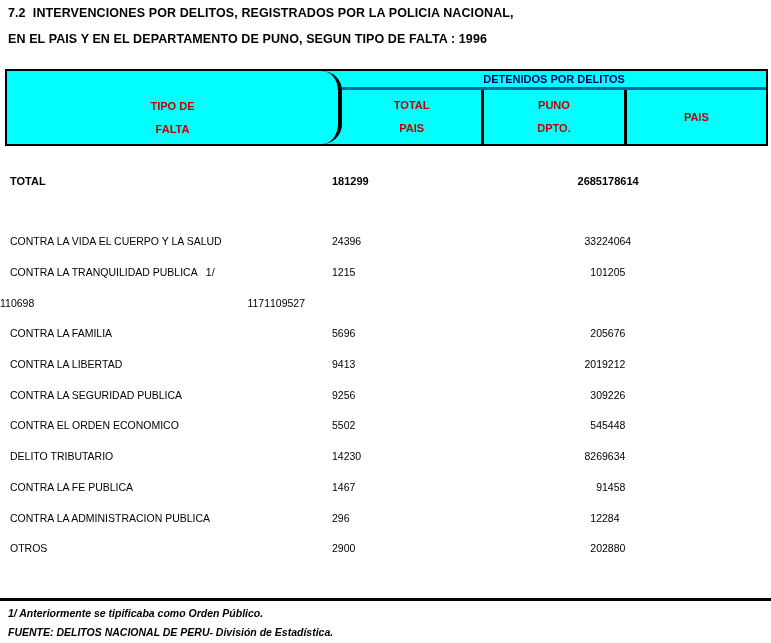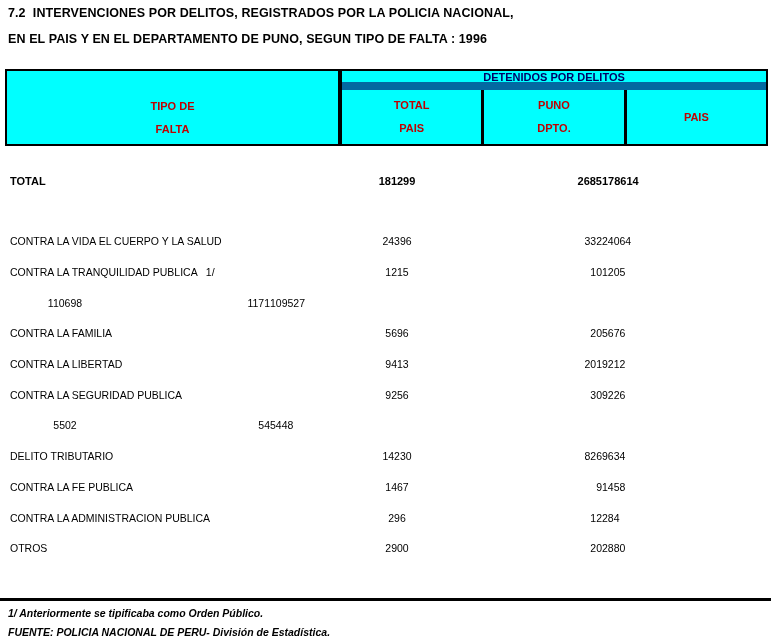--- a/index.html
+++ b/index.html
@@ -18,35 +18,35 @@
   }
   .thead-left {
     width:335px;
     border-right:4px solid #000;
     display:flex; flex-direction:column; justify-content:flex-end;
     text-align:center; padding-bottom:3px;
   }
   .thead-left .hline { line-height:23px; font-weight:bold; font-size:11px; }
   .thead-right { flex:1; display:flex; flex-direction:column; }
   .group-cell {
-    height:19px; border-bottom:8px solid #0369a1;
+    height:19px; border-bottom:3px solid #0369a1;
     display:flex; align-items:center; justify-content:center;
     font-weight:bold; font-size:11px;
   }
   .subcols { flex:1; display:flex; }
   .subcol {
     flex:1; display:flex; flex-direction:column; justify-content:center;
     text-align:center; font-weight:bold; font-size:11px;
   }
   .subcol + .subcol { border-left:3px solid #000; }
   .subcol .hline { line-height:23px; }
 
   .trow { display:flex; align-items:center; padding-right:14px; }
   .cell-label { flex:1; padding-left:10px; font-size:10.5px; white-space:pre; }
-  .cell-n1 { width:130px; text-align:center; font-size:10.5px; }
+  .cell-n1 { width:130px; text-align:left; font-size:10.5px; }
   .cell-n2 { width:140px; text-align:right; font-size:10.5px; }
   .cell-n3 { width:155px; font-size:10.5px; }
 
   .total-row { margin-top:26px; height:18px; font-weight:bold; }
   .total-row .cell-label, .total-row .cell-n1, .total-row .cell-n2, .total-row .cell-n3 { font-size:11px; }
 
   .data-rows { margin-top:36px; }
   .data-rows .trow { height:30.7px; }
 
   .foot-rule { position:absolute; left:0; top:598px; width:771px; height:3px; background:#000; }
@@ -55,21 +55,21 @@
 </style>
 </head>
 <body>
 
 <div class="title-block">
   <div class="title-line">7.2  INTERVENCIONES POR DELITOS, REGISTRADOS POR LA POLICIA NACIONAL,</div>
   <div class="title-line">EN EL PAIS Y EN EL DEPARTAMENTO DE PUNO, SEGUN TIPO DE FALTA : 1996</div>
 </div>
 
 <div class="thead">
-  <div class="thead-left" style="color:#c00000;">
+  <div class="thead-left" style="color:#c00000;border-radius:20px;">
     <div class="hline">TIPO DE</div>
     <div class="hline">FALTA</div>
   </div>
   <div class="thead-right">
     <div class="group-cell" style="color:#000066;">DETENIDOS POR DELITOS</div>
     <div class="subcols" style="color:#c00000;">
       <div class="subcol">
         <div class="hline">TOTAL</div>
         <div class="hline">PAIS</div>
       </div>
@@ -121,20 +121,21 @@
     <div class="cell-n2">201</div>
     <div class="cell-n3">9212</div>
   </div>
   <div class="trow">
     <div class="cell-label">CONTRA LA SEGURIDAD PUBLICA</div>
     <div class="cell-n1">9256</div>
     <div class="cell-n2">30</div>
     <div class="cell-n3">9226</div>
   </div>
   <div class="trow">
+    <div class="cell-label">CONTRA EL ORDEN ECONOMICO</div>
     <div class="cell-n1">5502</div>
     <div class="cell-n2">54</div>
     <div class="cell-n3">5448</div>
   </div>
   <div class="trow">
     <div class="cell-label">DELITO TRIBUTARIO</div>
     <div class="cell-n1">14230</div>
     <div class="cell-n2">826</div>
     <div class="cell-n3">9634</div>
   </div>
@@ -154,14 +155,14 @@
     <div class="cell-label">OTROS</div>
     <div class="cell-n1">2900</div>
     <div class="cell-n2">20</div>
     <div class="cell-n3">2880</div>
   </div>
 </div>
 
 <div class="foot-rule"></div>
 <div class="footnotes">
   <div class="footnote-line">1/ Anteriormente se tipificaba como Orden Público.</div>
-  <div class="footnote-line">FUENTE: POLICIA NACIONAL DE PERU- División de Estadística.</div>
+  <div class="footnote-line">FUENTE: DELITOS NACIONAL DE PERU- División de Estadística.</div>
 </div>
 
 </body></html>

